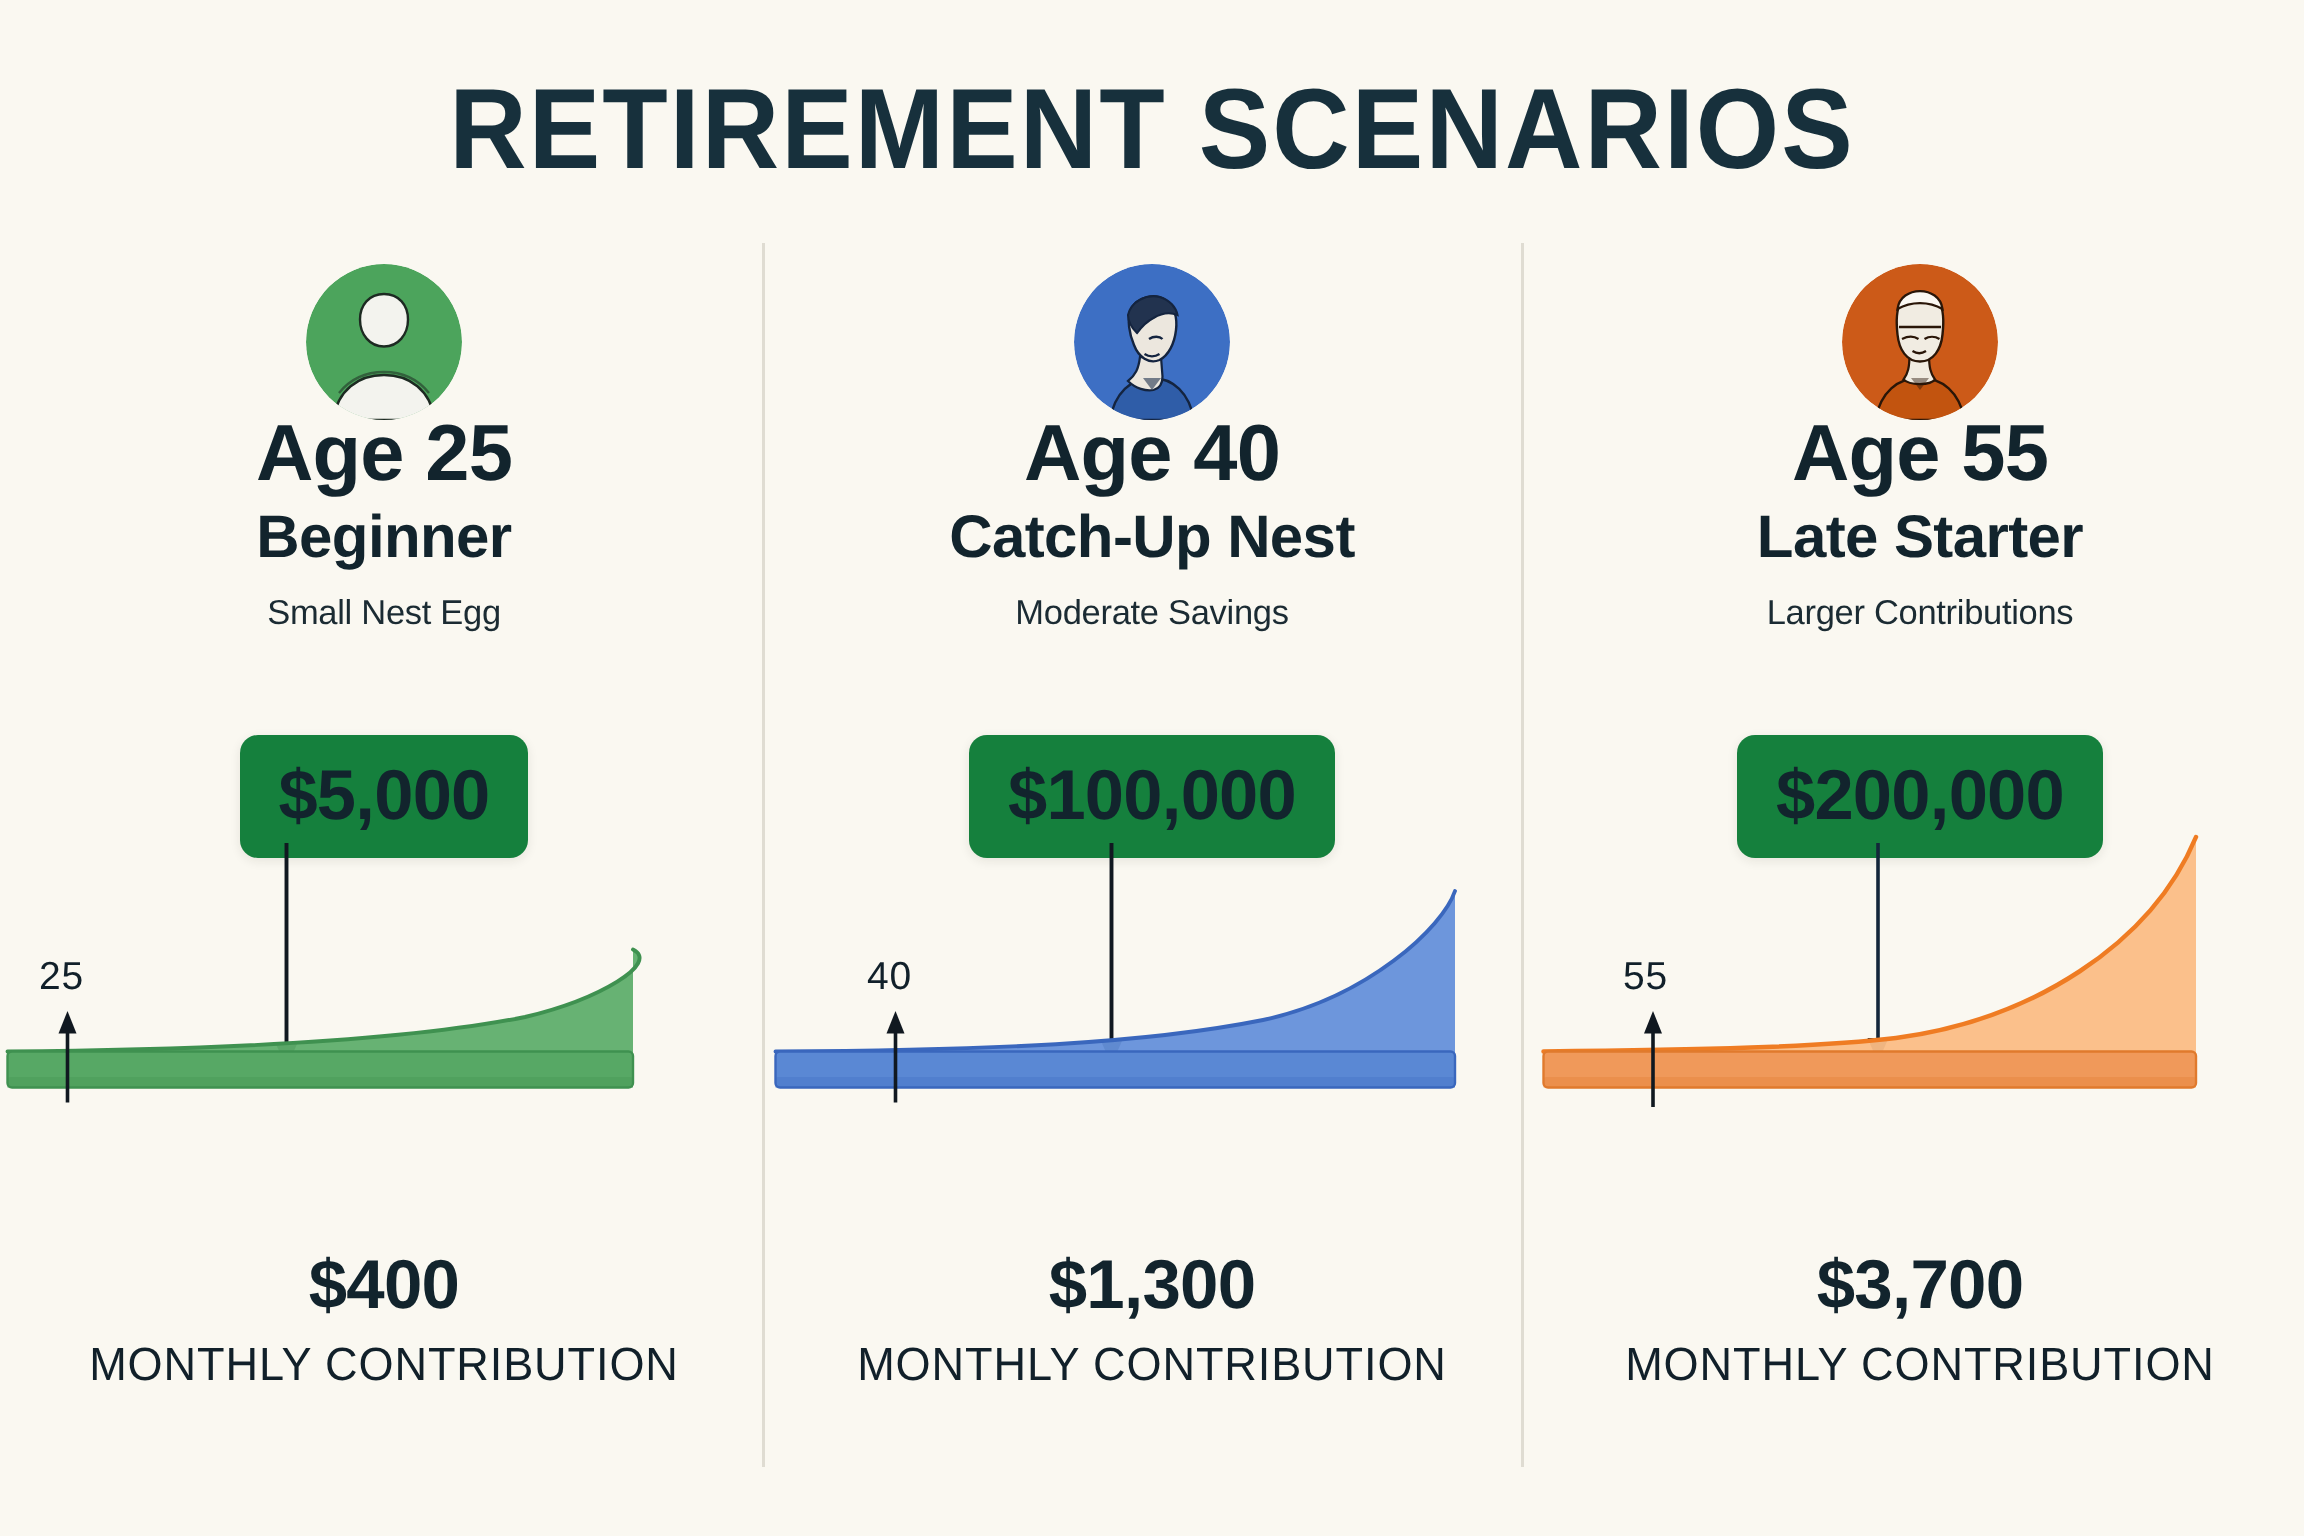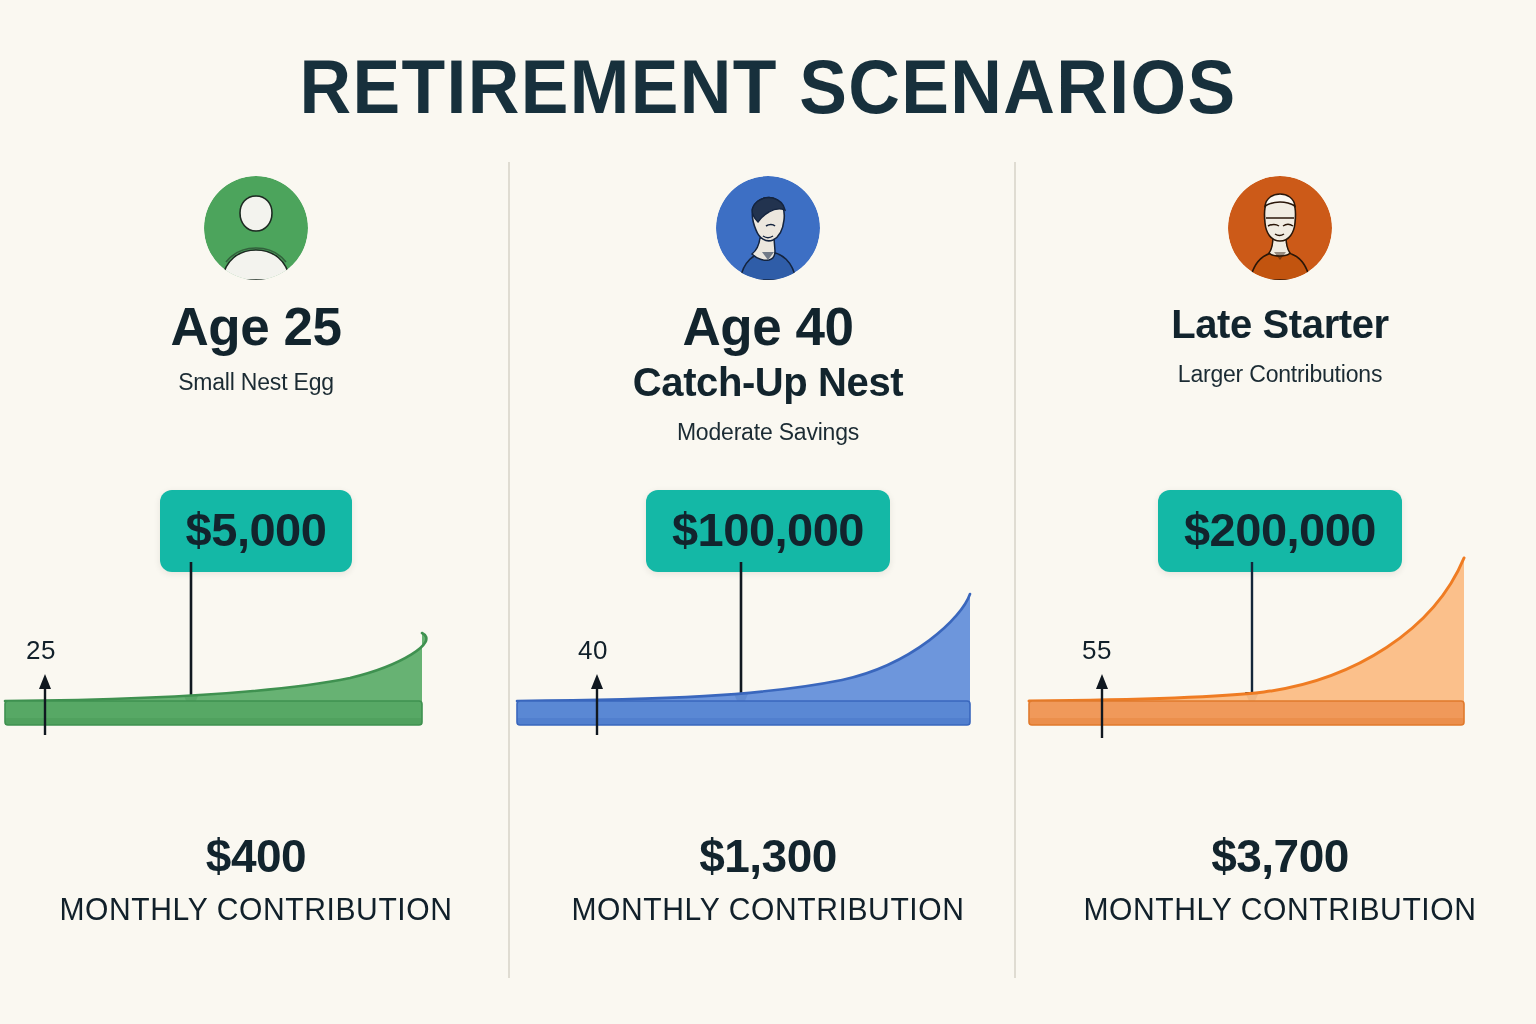--- a/index.html
+++ b/index.html
@@ -81,21 +81,21 @@
     height: 104px;
     border-radius: 50%;
     position: relative;
     overflow: hidden;
   }
   .avatar svg { display: block; width: 104px; height: 104px; }
 
   
   .headings {
     position: absolute;
-    top: 148px;
+    top: 124px;
     left: 0;
     width: 512px;
     text-align: center;
     color: #12242d;
   }
   .age {
     font-size: 53px;
     line-height: 58px;
     font-weight: 700;
     letter-spacing: -0.5px;
@@ -119,21 +119,21 @@
   
   .callout-wrap {
     position: absolute;
     top: 340px;
     left: 0;
     width: 512px;
     display: flex;
     justify-content: center;
   }
   .callout {
-    background: #14b8a6;
+    background: #15803d;
     border-radius: 12px;
     padding: 12px 26px 14px 26px;
     box-shadow: 0 2px 7px rgba(30,30,20,0.09);
     font-size: 47px;
     line-height: 56px;
     font-weight: 700;
     color: #12242d;
     letter-spacing: -0.5px;
     white-space: nowrap;
     text-align: right;
@@ -203,20 +203,21 @@
             <circle cx="52" cy="52" r="52" fill="#4ca45c"></circle>
             <path d="M52 20c-10 0-16 7.5-16 17 0 10 6.5 18 16 18s16-8 16-18c0-9.5-6-17-16-17z" fill="#f3f3ee" stroke="#1d2a22" stroke-width="1.6"></path>
             <path d="M18 104c3-20 17-30 34-30s31 10 34 30z" fill="#f3f3ee" stroke="#1d2a22" stroke-width="1.6"></path>
             <path d="M22 86c8-10 18-14 30-14s22 4 30 14" fill="none" stroke="#1d2a22" stroke-width="1.6" opacity="0.55"></path>
           </svg>
         </div>
       </div>
 
       <div class="headings">
         <div class="age">Age 25</div>
+        <div class="persona">Beginner</div>
         <div class="descriptor">Small Nest Egg</div>
       </div>
 
       <div class="callout-wrap">
         <div class="callout">$5,000</div>
       </div>
 
       <div class="chart">
         <svg viewBox="0 0 512 240" xmlns="http://www.w3.org/2000/svg">
 
@@ -308,20 +309,21 @@
             <path d="M37 30c1-8 8-12 15-12s14 4 15 12c-5-3-10-4-15-4s-10 1-15 4z" fill="#fbf8f2" stroke="#2a1608" stroke-width="1.5"></path>
             <path d="M38 42h28" stroke="#2a1608" stroke-width="1.6" fill="none"></path>
             <path d="M40 50c4-2 8-2 11 0M55 50c3-2 7-2 10 0" fill="none" stroke="#2a1608" stroke-width="1.5"></path>
             <path d="M47 58c3 2 6 2 9 0" fill="none" stroke="#2a1608" stroke-width="1.5"></path>
             <path d="M52 84l-6-8h12z" fill="#2a1608" opacity="0.45"></path>
           </svg>
         </div>
       </div>
 
       <div class="headings">
+        <div class="age">Age 55</div>
         <div class="persona">Late Starter</div>
         <div class="descriptor">Larger Contributions</div>
       </div>
 
       <div class="callout-wrap">
         <div class="callout">$200,000</div>
       </div>
 
       <div class="chart">
         <svg viewBox="0 0 512 240" xmlns="http://www.w3.org/2000/svg">

